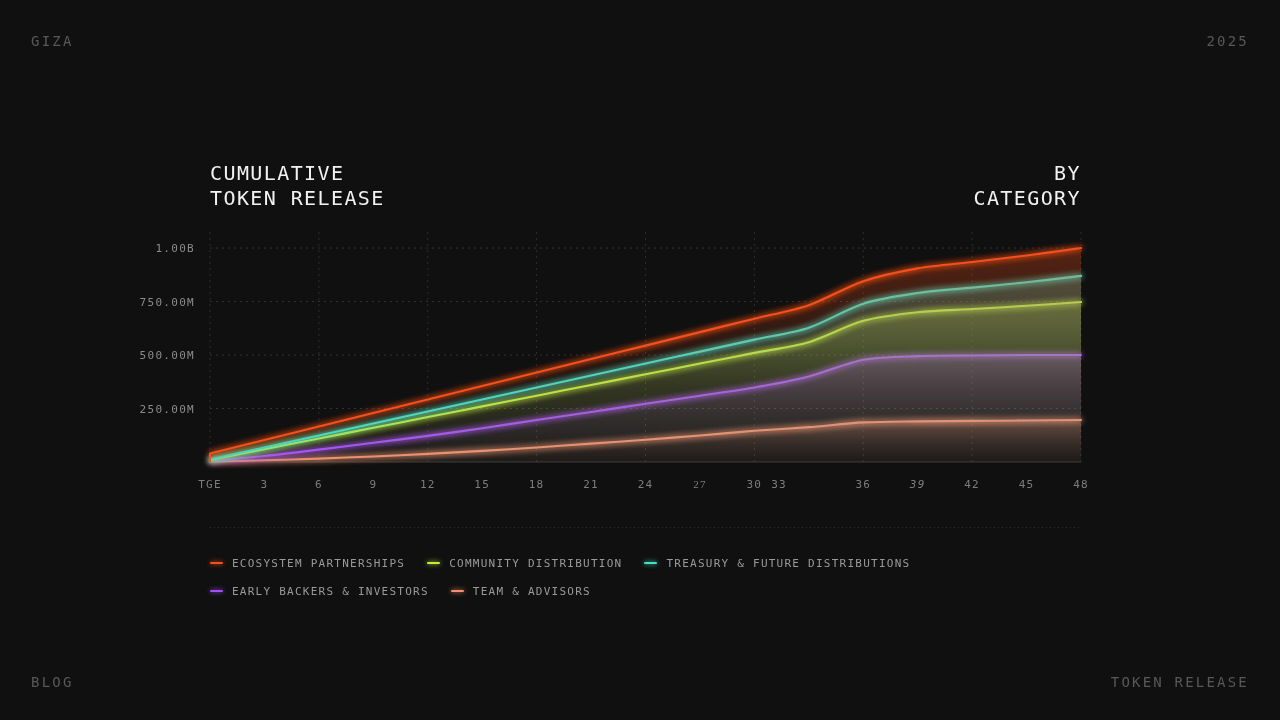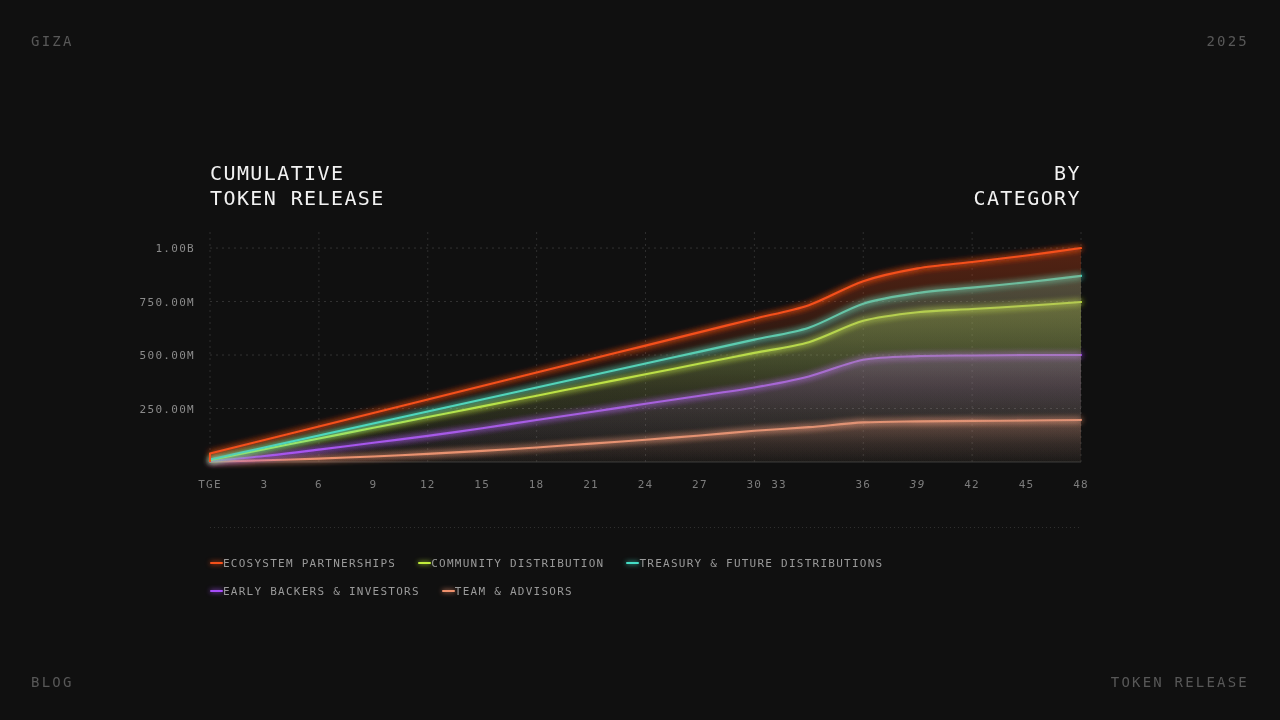--- a/index.html
+++ b/index.html
@@ -43,21 +43,21 @@
   #divider{
     position:absolute; left:210px; top:527px; width:871px; height:1px;
     background-image:repeating-linear-gradient(to right,#3a3a3a 0 1px,transparent 1px 4px);
     opacity:.75;
   }
 
   #legend{
     position:absolute; left:210px; top:552px; width:900px;
     display:flex; flex-wrap:wrap; gap:6px 22px;
   }
-  .legend-item{ display:flex; align-items:center; height:22px; }
+  .legend-item{ display:flex; align-items:center; gap:9px; height:22px; }
   .legend-swatch{ width:13px; height:2px; border-radius:1px; display:block; }
   .legend-label{
     font-size:11px; letter-spacing:1.25px; color:#9a9a9a; white-space:nowrap;
   }
 </style>
 </head>
 <body>
 
 <div id="brand" class="corner">GIZA</div>
 <div id="year" class="corner">2025</div>
@@ -170,21 +170,21 @@
 <div id="xaxis">
     <div class="xtick" style="left: 0px;">TGE</div>
     <div class="xtick" style="left: 54.4375px;">3</div>
     <div class="xtick" style="left: 108.875px;">6</div>
     <div class="xtick" style="left: 163.312px;">9</div>
     <div class="xtick" style="left: 217.75px;">12</div>
     <div class="xtick" style="left: 272.188px; text-align: center;">15</div>
     <div class="xtick" style="left: 326.625px;">18</div>
     <div class="xtick" style="left: 381.062px;">21</div>
     <div class="xtick" style="left: 435.5px;">24</div>
-    <div class="xtick" style="left: 489.938px;">27</div>
+    <div class="xtick" style="left: 489.938px; font-family: Liberation Serif, serif;">27</div>
     <div class="xtick" style="left: 544.375px;">30</div>
     <div class="xtick" style="left: 569px;">33</div>
     <div class="xtick" style="left: 653.25px;">36</div>
     <div class="xtick" style="left: 707.688px; font-style: italic;">39</div>
     <div class="xtick" style="left: 762.125px;">42</div>
     <div class="xtick" style="left: 816.562px;">45</div>
     <div class="xtick" style="left: 871px;">48</div>
   </div>
 
 <div id="divider"></div>

